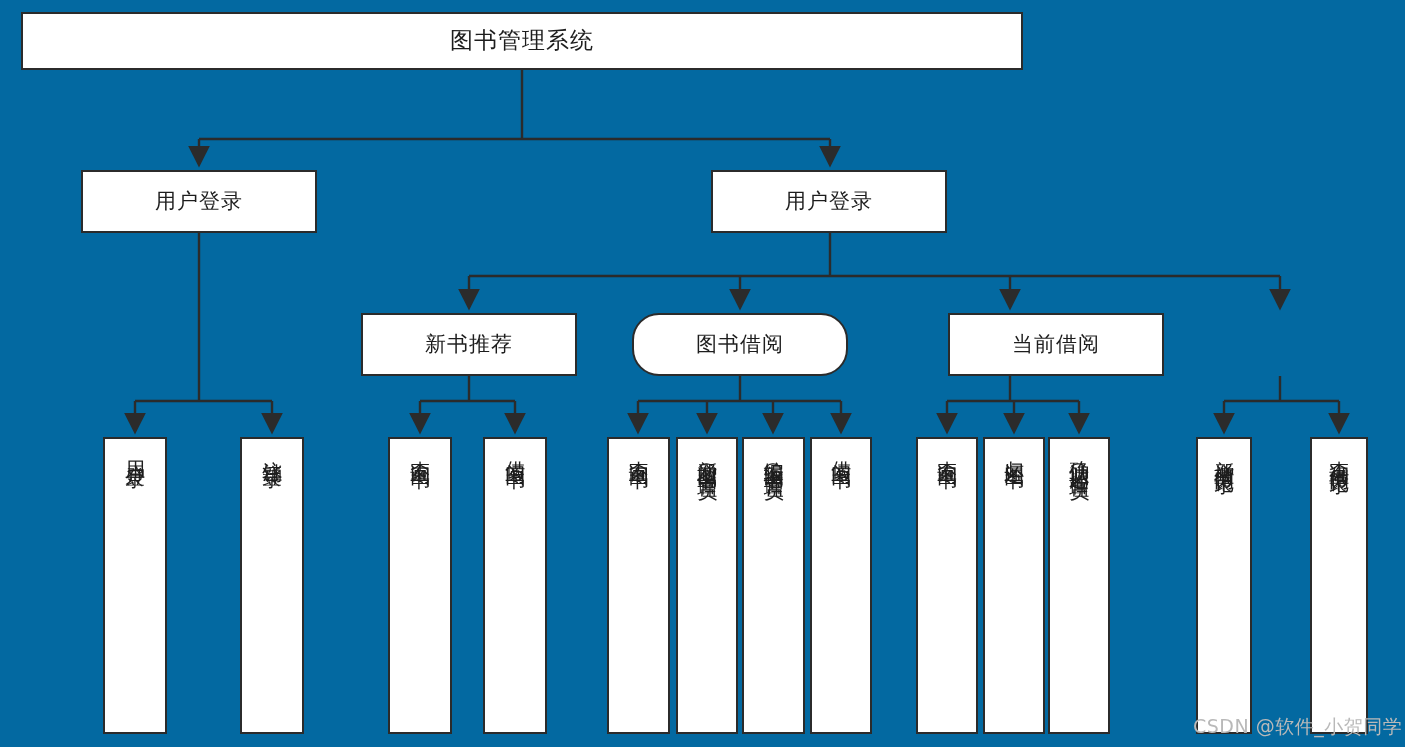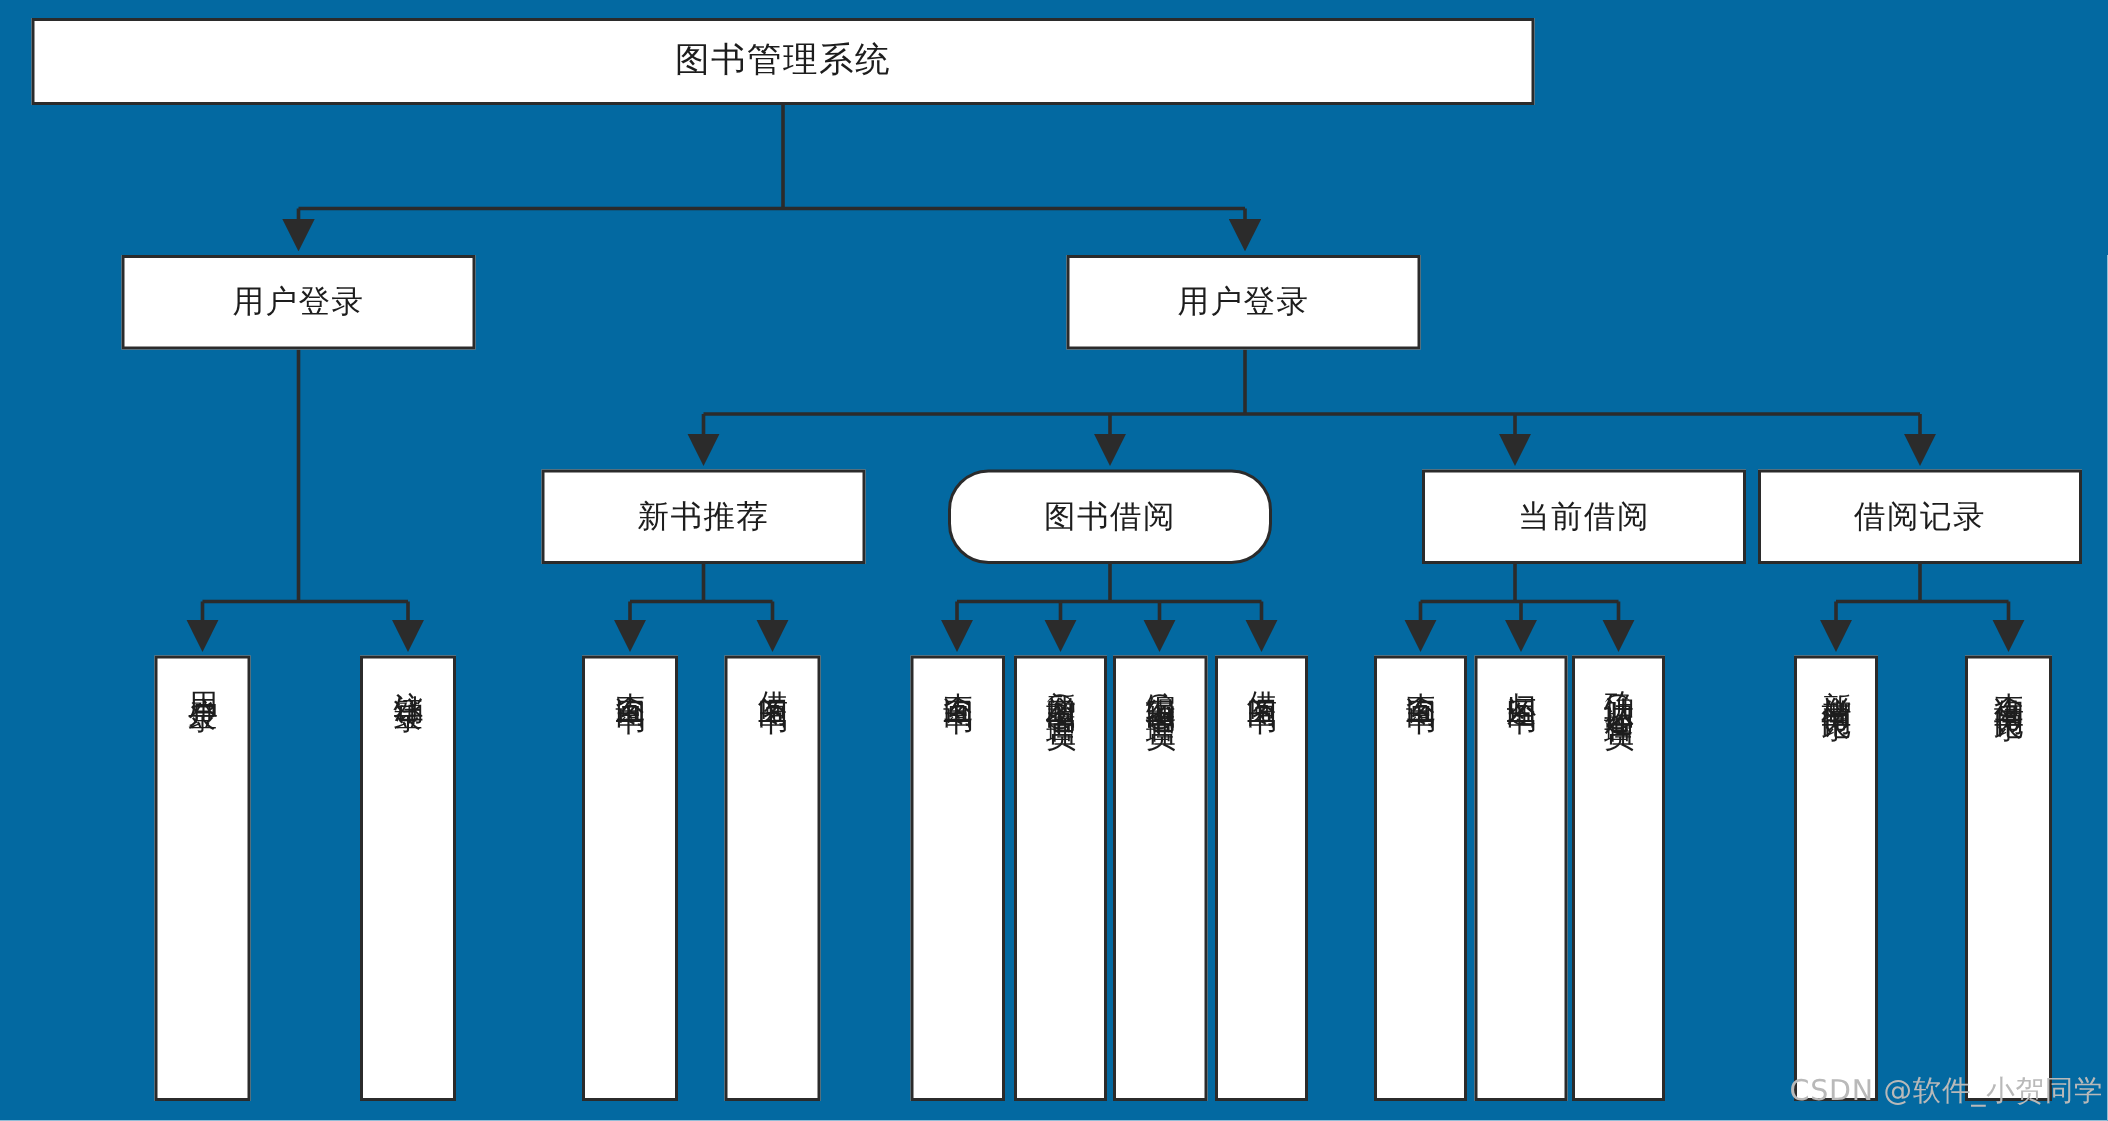--- a/index.html
+++ b/index.html
@@ -136,23 +136,20 @@
   </div>
 
   <div class="node-box level-2" style="left: 632px; top: 313px; width: 216px; height: 63px; border-radius: 27px;">
     <span class="node-label">图书借阅</span>
   </div>
 
   <div class="node-box level-2" style="left: 902px; top: 313px; width: 216px; height: 63px; margin-left: 46px;">
     <span class="node-label">当前借阅</span>
   </div>
 
-  <div class="node-box level-2" style="left: 1172px; top: 313px; width: 216px; height: 63px;">
-    <span class="node-label">借阅记录</span>
-  </div>
 
   <div id="leaf-layer">
       <div class="node-box vertical" style="left: 103px; top: 437px; width: 64px; height: 297px;">
         <span class="node-label">用户登录</span>
       </div>
       <div class="node-box vertical" style="left: 240px; top: 437px; width: 64px; height: 297px;">
         <span class="node-label">注销登录</span>
       </div>
       <div class="node-box vertical" style="left: 388px; top: 437px; width: 64px; height: 297px;">
         <span class="node-label">查询图书</span>

